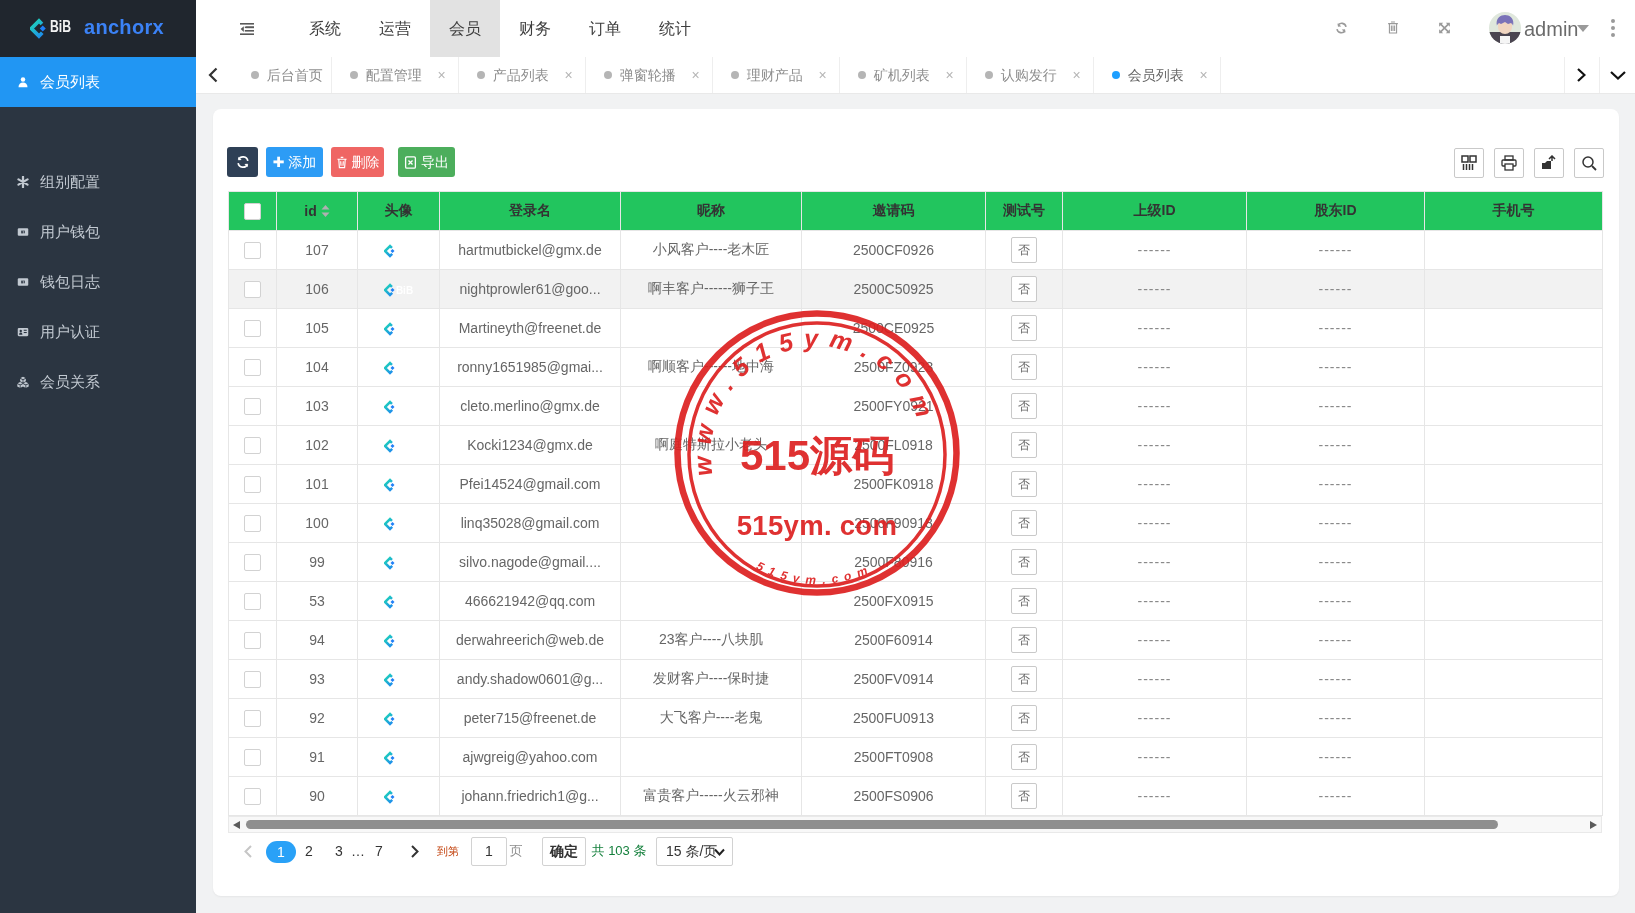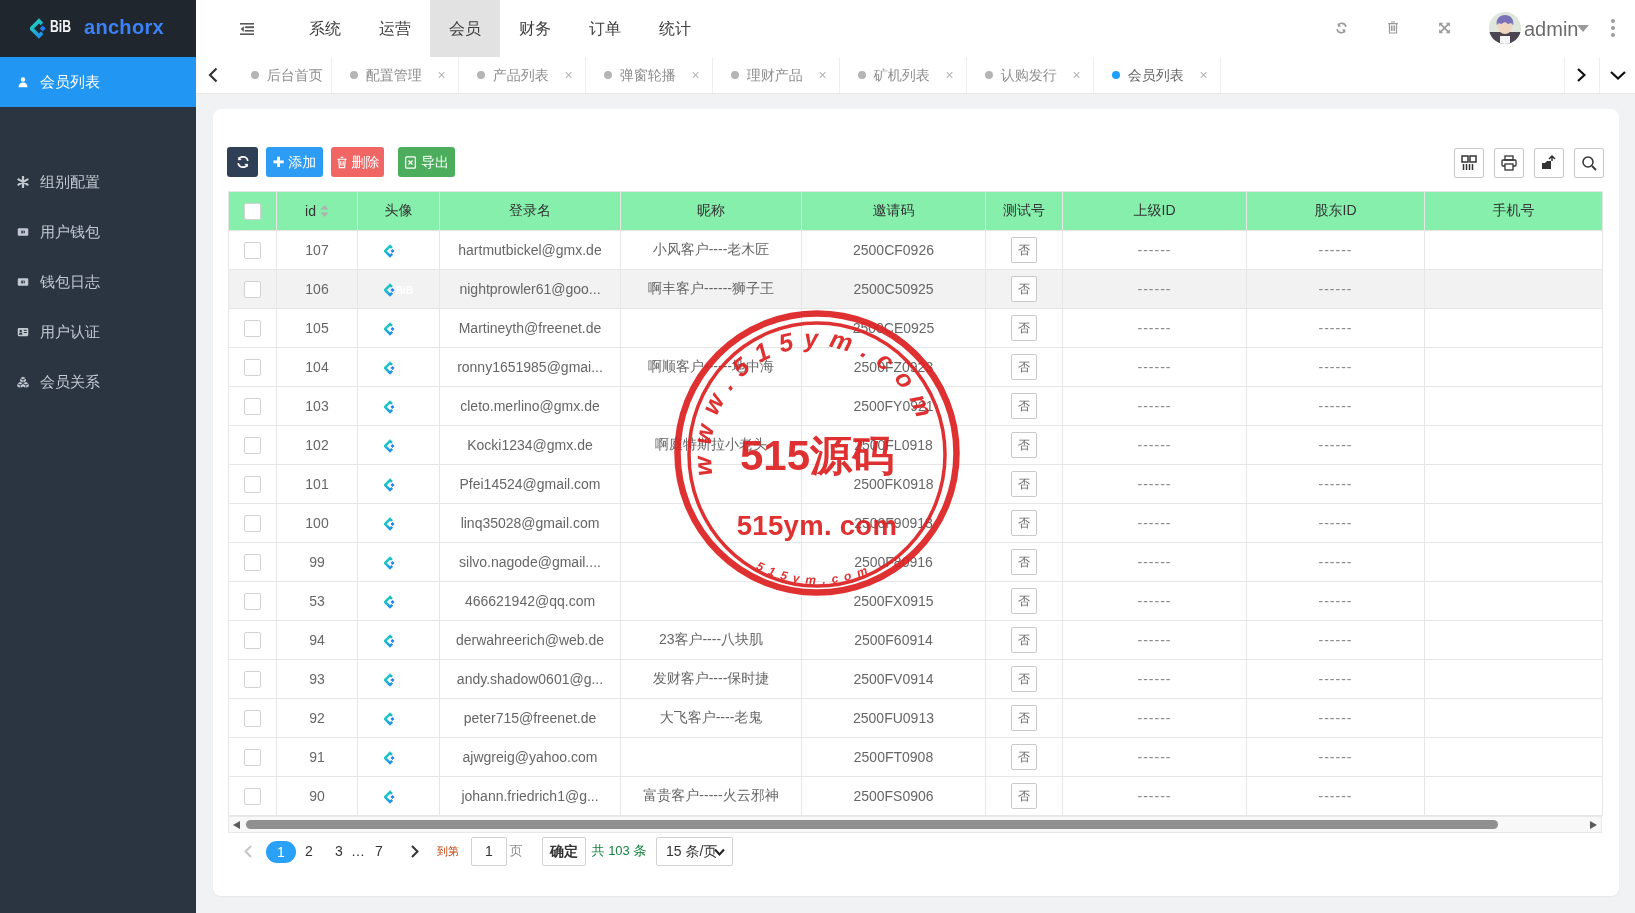--- a/index.html
+++ b/index.html
@@ -37,21 +37,21 @@
 
 .btn { position:absolute; top:38px; height:30px; border-radius:3px; color:#fff; font-size:14px; line-height:30px; text-align:center; }
 #b-ref { left:14px; width:31px; background:#2f4056; }
 #b-add { left:53px; width:57px; background:#2d9cf5; }
 #b-del { left:118px; width:53px; background:#ef6664; }
 #b-exp { left:185px; width:57px; background:#4cae5c;text-align:center; }
 .ibtn { position:absolute; top:39px; width:30px; height:30px; border:1px solid #c9c9c9; border-radius:2px; background:#fff; }
 
 #table { position:absolute; left:15px; top:82px; width:1374px; border-collapse:collapse; table-layout:fixed; }
 #table th, #table td { border:1px solid #e6e6e6; height:39px; text-align:center; font-weight:normal; color:#666; font-size:14px; overflow:hidden; white-space:nowrap; padding:0; }
-#table th { background:#86efac; color:#333; font-weight:normal; height:39px; }
+#table th { background:#22c55e; color:#333; font-weight:bold; height:39px; }
 #table tr.g td { background:#f2f2f2; }
 .cb { display:inline-block; width:17px; height:17px; border:1px solid #d2d2d2; border-radius:2px; background:#fff; vertical-align:middle; }
 .no { display:inline-block; width:26px; height:26px; line-height:24px; border:1px solid #c9c9c9; border-radius:2px; color:#666; font-size:12px; background:#fff; }
 .dash { color:#8a8a8a; letter-spacing:1px; }
 
 #hscroll { position:absolute; left:15px; top:707px; width:1374px; height:17px; background:#f8f8f8; border:1px solid #e9e9e9; }
 #hthumb { position:absolute; left:17px; top:3px; width:1252px; height:9px; border-radius:5px; background:#8f8f8f; }
 
 #pager { position:absolute; left:15px; top:728px; height:28px; width:1380px; color:#333; }
 .pg { position:absolute; top:0; height:28px; line-height:28px; text-align:center; }

